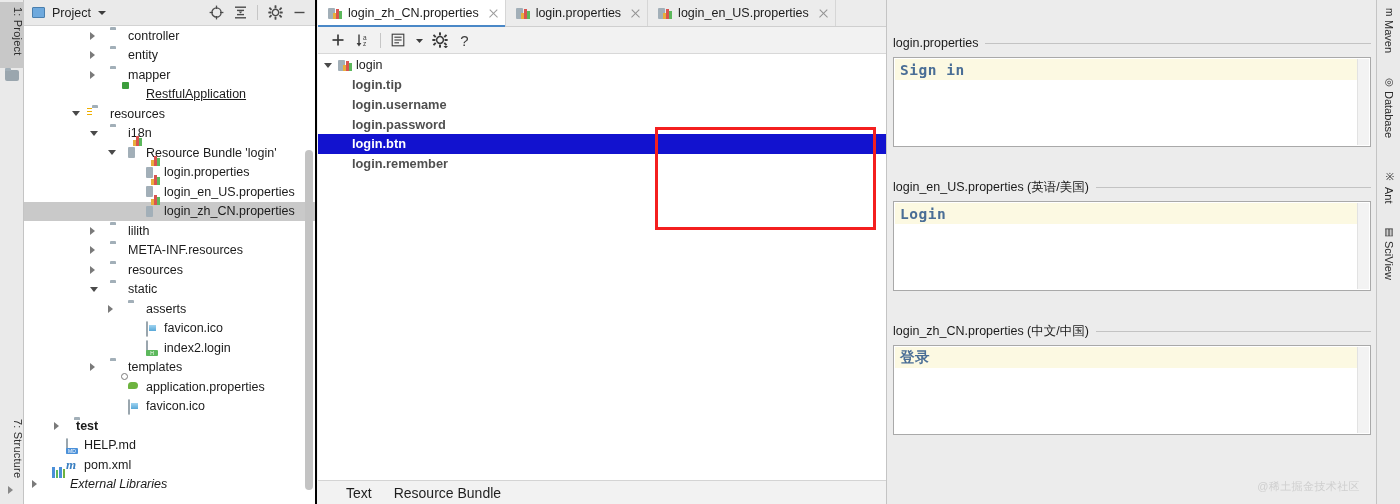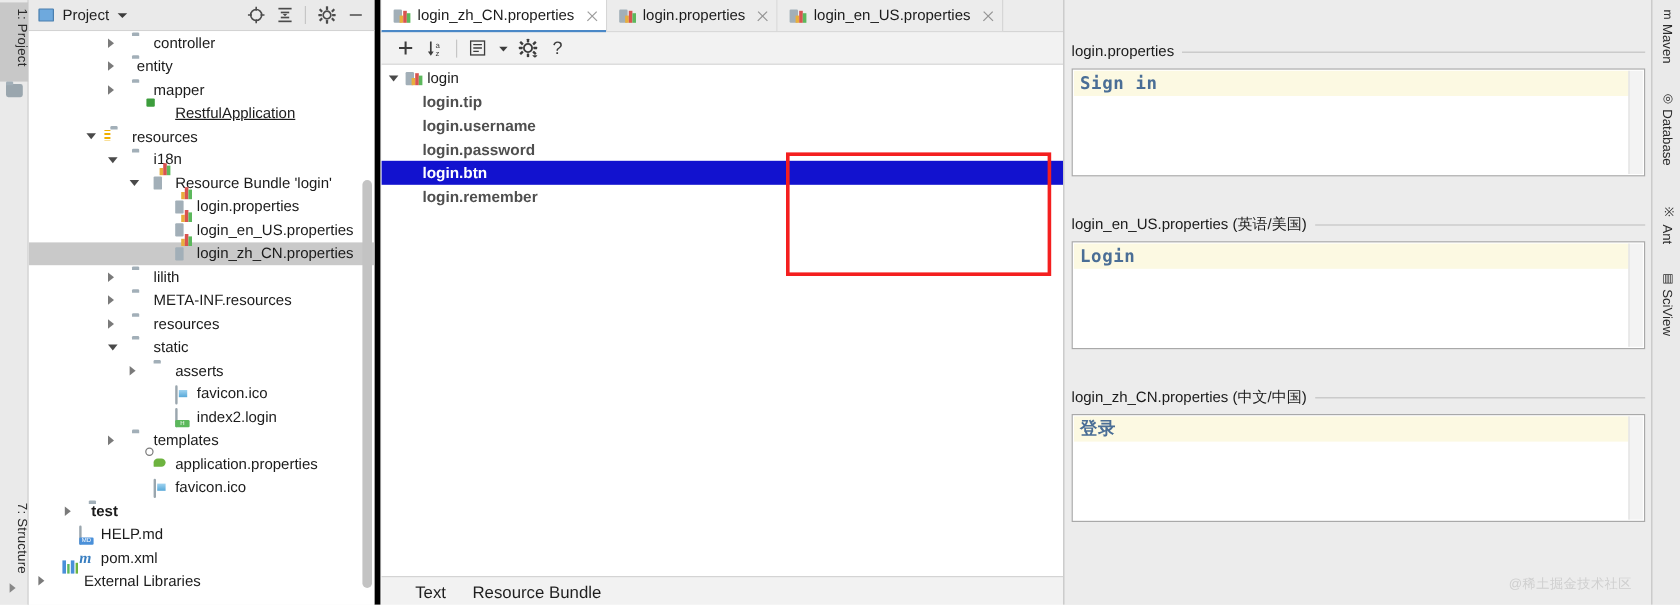--- a/index.html
+++ b/index.html
@@ -43,21 +43,21 @@
     width: 0; height: 0;
     border-left: 5px solid #888;
     border-top: 4px solid transparent;
     border-bottom: 4px solid transparent;
   }
 
   
   .project-panel {
     position: absolute; left: 24px; top: 0; width: 293px; height: 504px;
     background: #fff;
-    border-right: 5px solid #000000;
+    border-right: 2px solid #000000;
     box-sizing: border-box;
   }
   .project-header {
     position: relative;
     height: 25px; background: #eaeaea;
     border-bottom: 1px solid #d3d3d3;
     display: flex; align-items: center;
   }
   .ph-icon {
     width: 13px; height: 11px; margin-left: 8px;
@@ -425,21 +425,21 @@
     <div class="tree">
       <div id="tree-rows">
           <div class="tree-row">
             <span class="tw collapsed" style="left: 66px;"></span>
             <span class="ticon" style="left: 86px;"><span class="folder"></span></span>
             <span class="tlabel" style="left: 104px;">controller</span>
           </div>
           <div class="tree-row">
             <span class="tw collapsed" style="left: 66px;"></span>
             <span class="ticon" style="left: 86px;"><span class="folder"></span></span>
-            <span class="tlabel" style="left: 90px;">entity</span>
+            <span class="tlabel" style="left: 104px;">entity</span>
           </div>
           <div class="tree-row">
             <span class="tw collapsed" style="left: 66px;"></span>
             <span class="ticon" style="left: 86px;"><span class="folder"></span></span>
             <span class="tlabel" style="left: 104px;">mapper</span>
           </div>
           <div class="tree-row">
             <span class="ticon" style="left: 104px;"><span class="springicon"></span></span>
             <span class="tlabel" style="left: 122px; text-decoration: underline;">RestfulApplication</span>
           </div>
@@ -525,21 +525,21 @@
             <span class="ticon" style="left: 42px;"><span class="fileicon md"><span class="tag">MD</span></span></span>
             <span class="tlabel" style="left: 60px;">HELP.md</span>
           </div>
           <div class="tree-row">
             <span class="ticon" style="left: 42px;"><span class="mavenicon">m</span></span>
             <span class="tlabel" style="left: 60px;">pom.xml</span>
           </div>
           <div class="tree-row">
             <span class="tw collapsed" style="left: 8px;"></span>
             <span class="ticon" style="left: 28px;"><span class="libicon"><i></i><i></i><i></i><i></i></span></span>
-            <span class="tlabel" style="left: 46px;">External Libraries</span>
+            <span class="tlabel" style="left: 46px; font-style: italic;">External Libraries</span>
           </div>
         </div>
       <div class="tree-scrollbar"></div>
     </div>
   </div>
 
   <div class="center">
 
     <div class="tabbar" id="tabbar">
         <div class="etab active">

